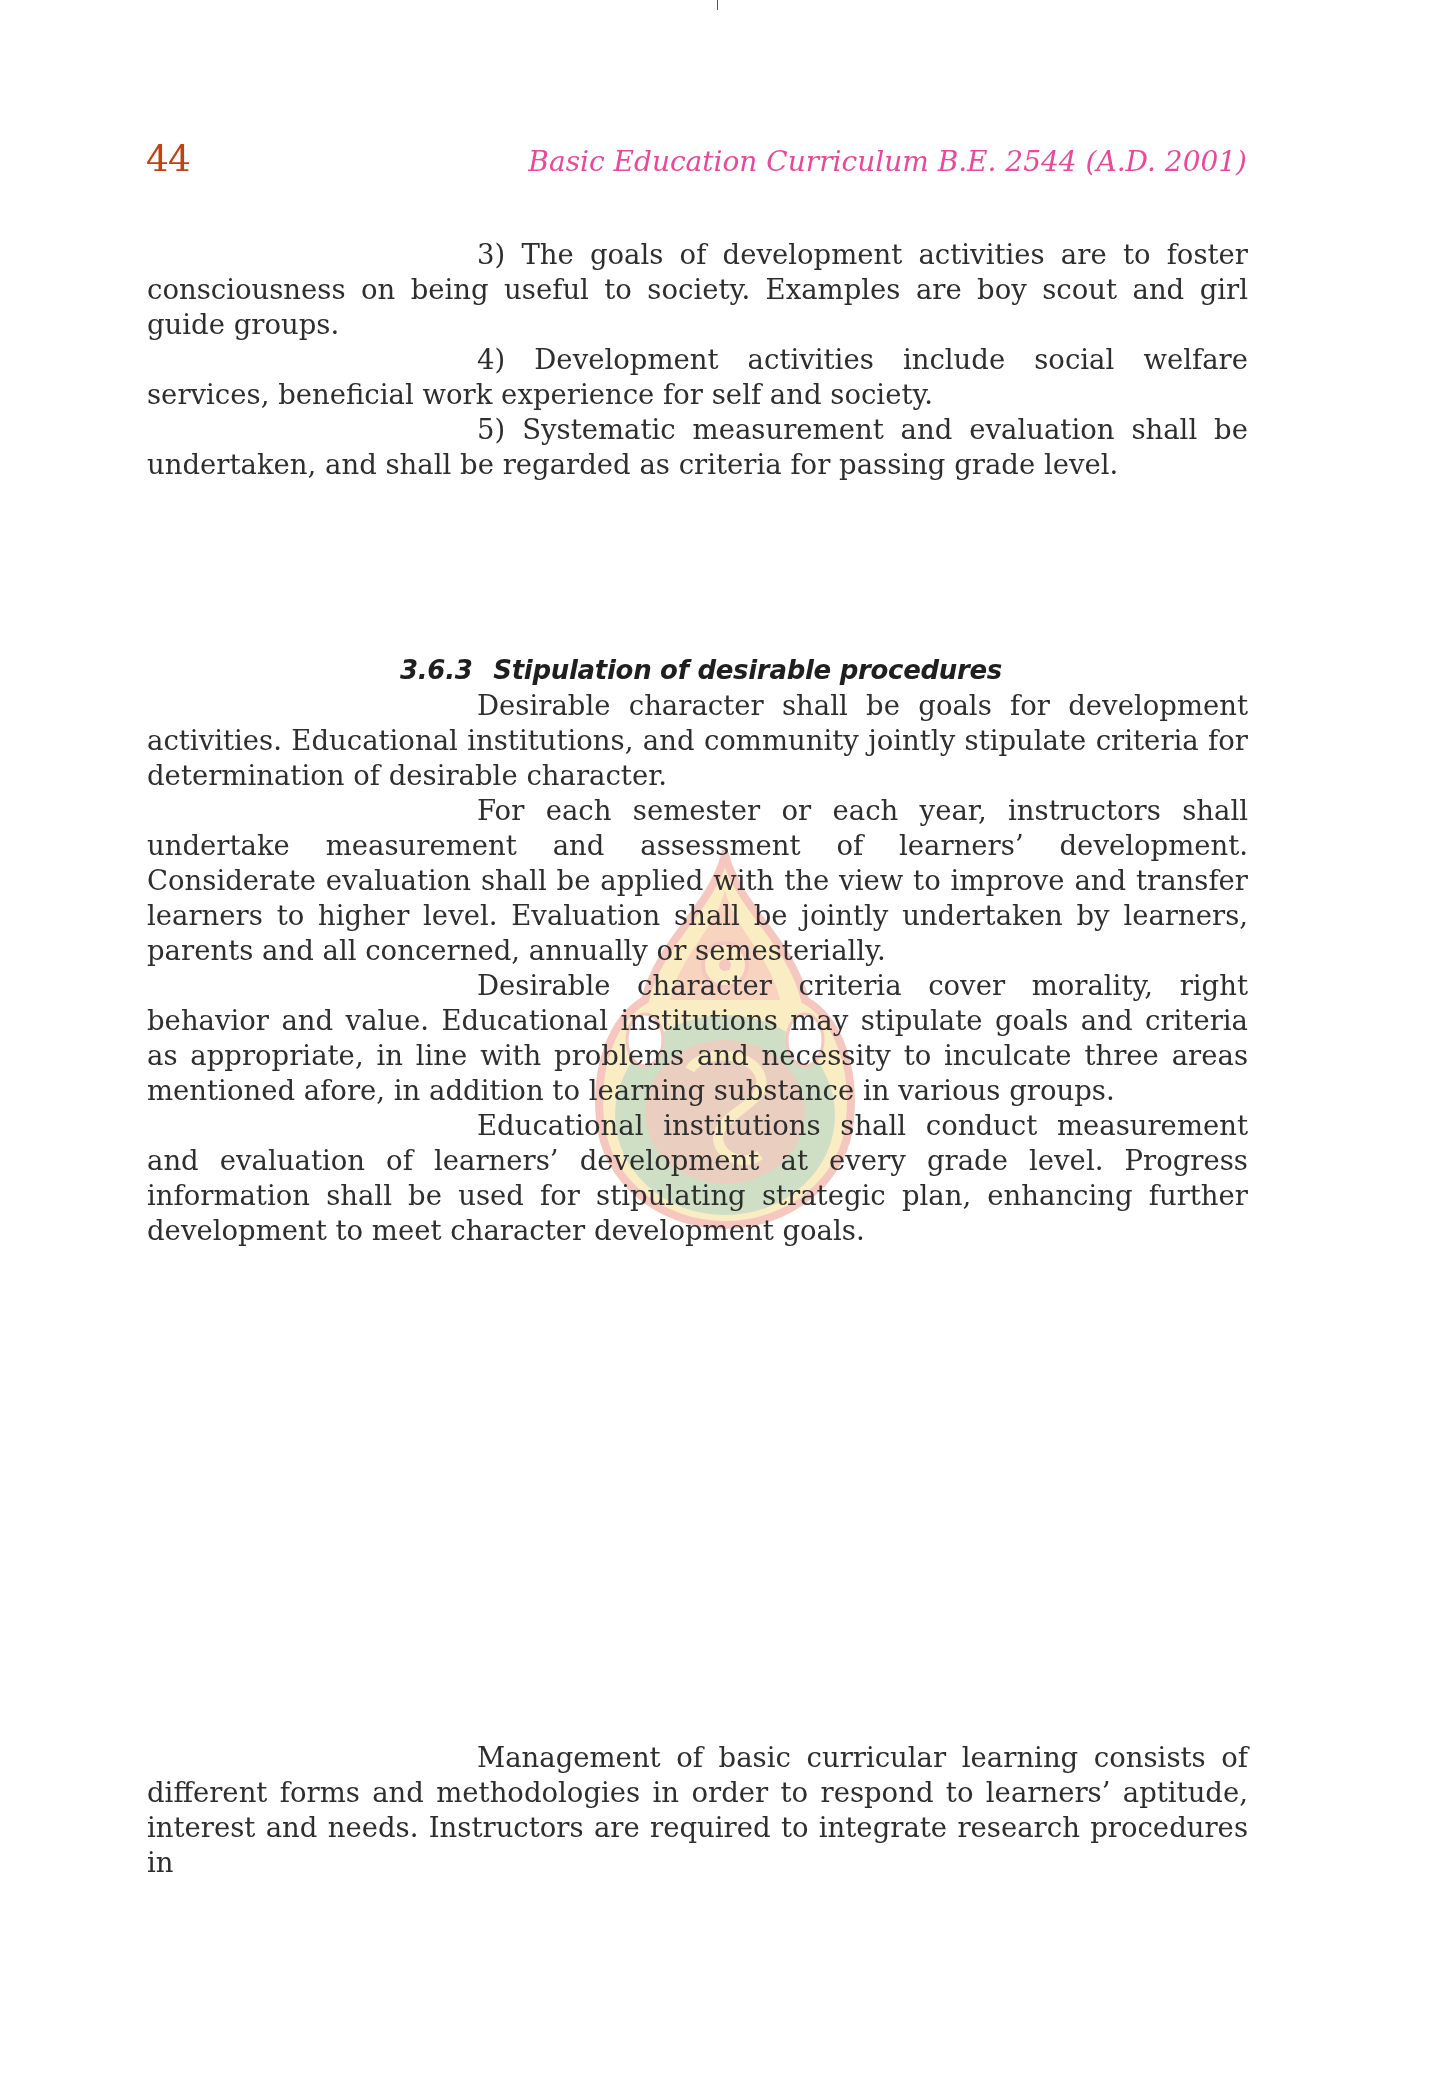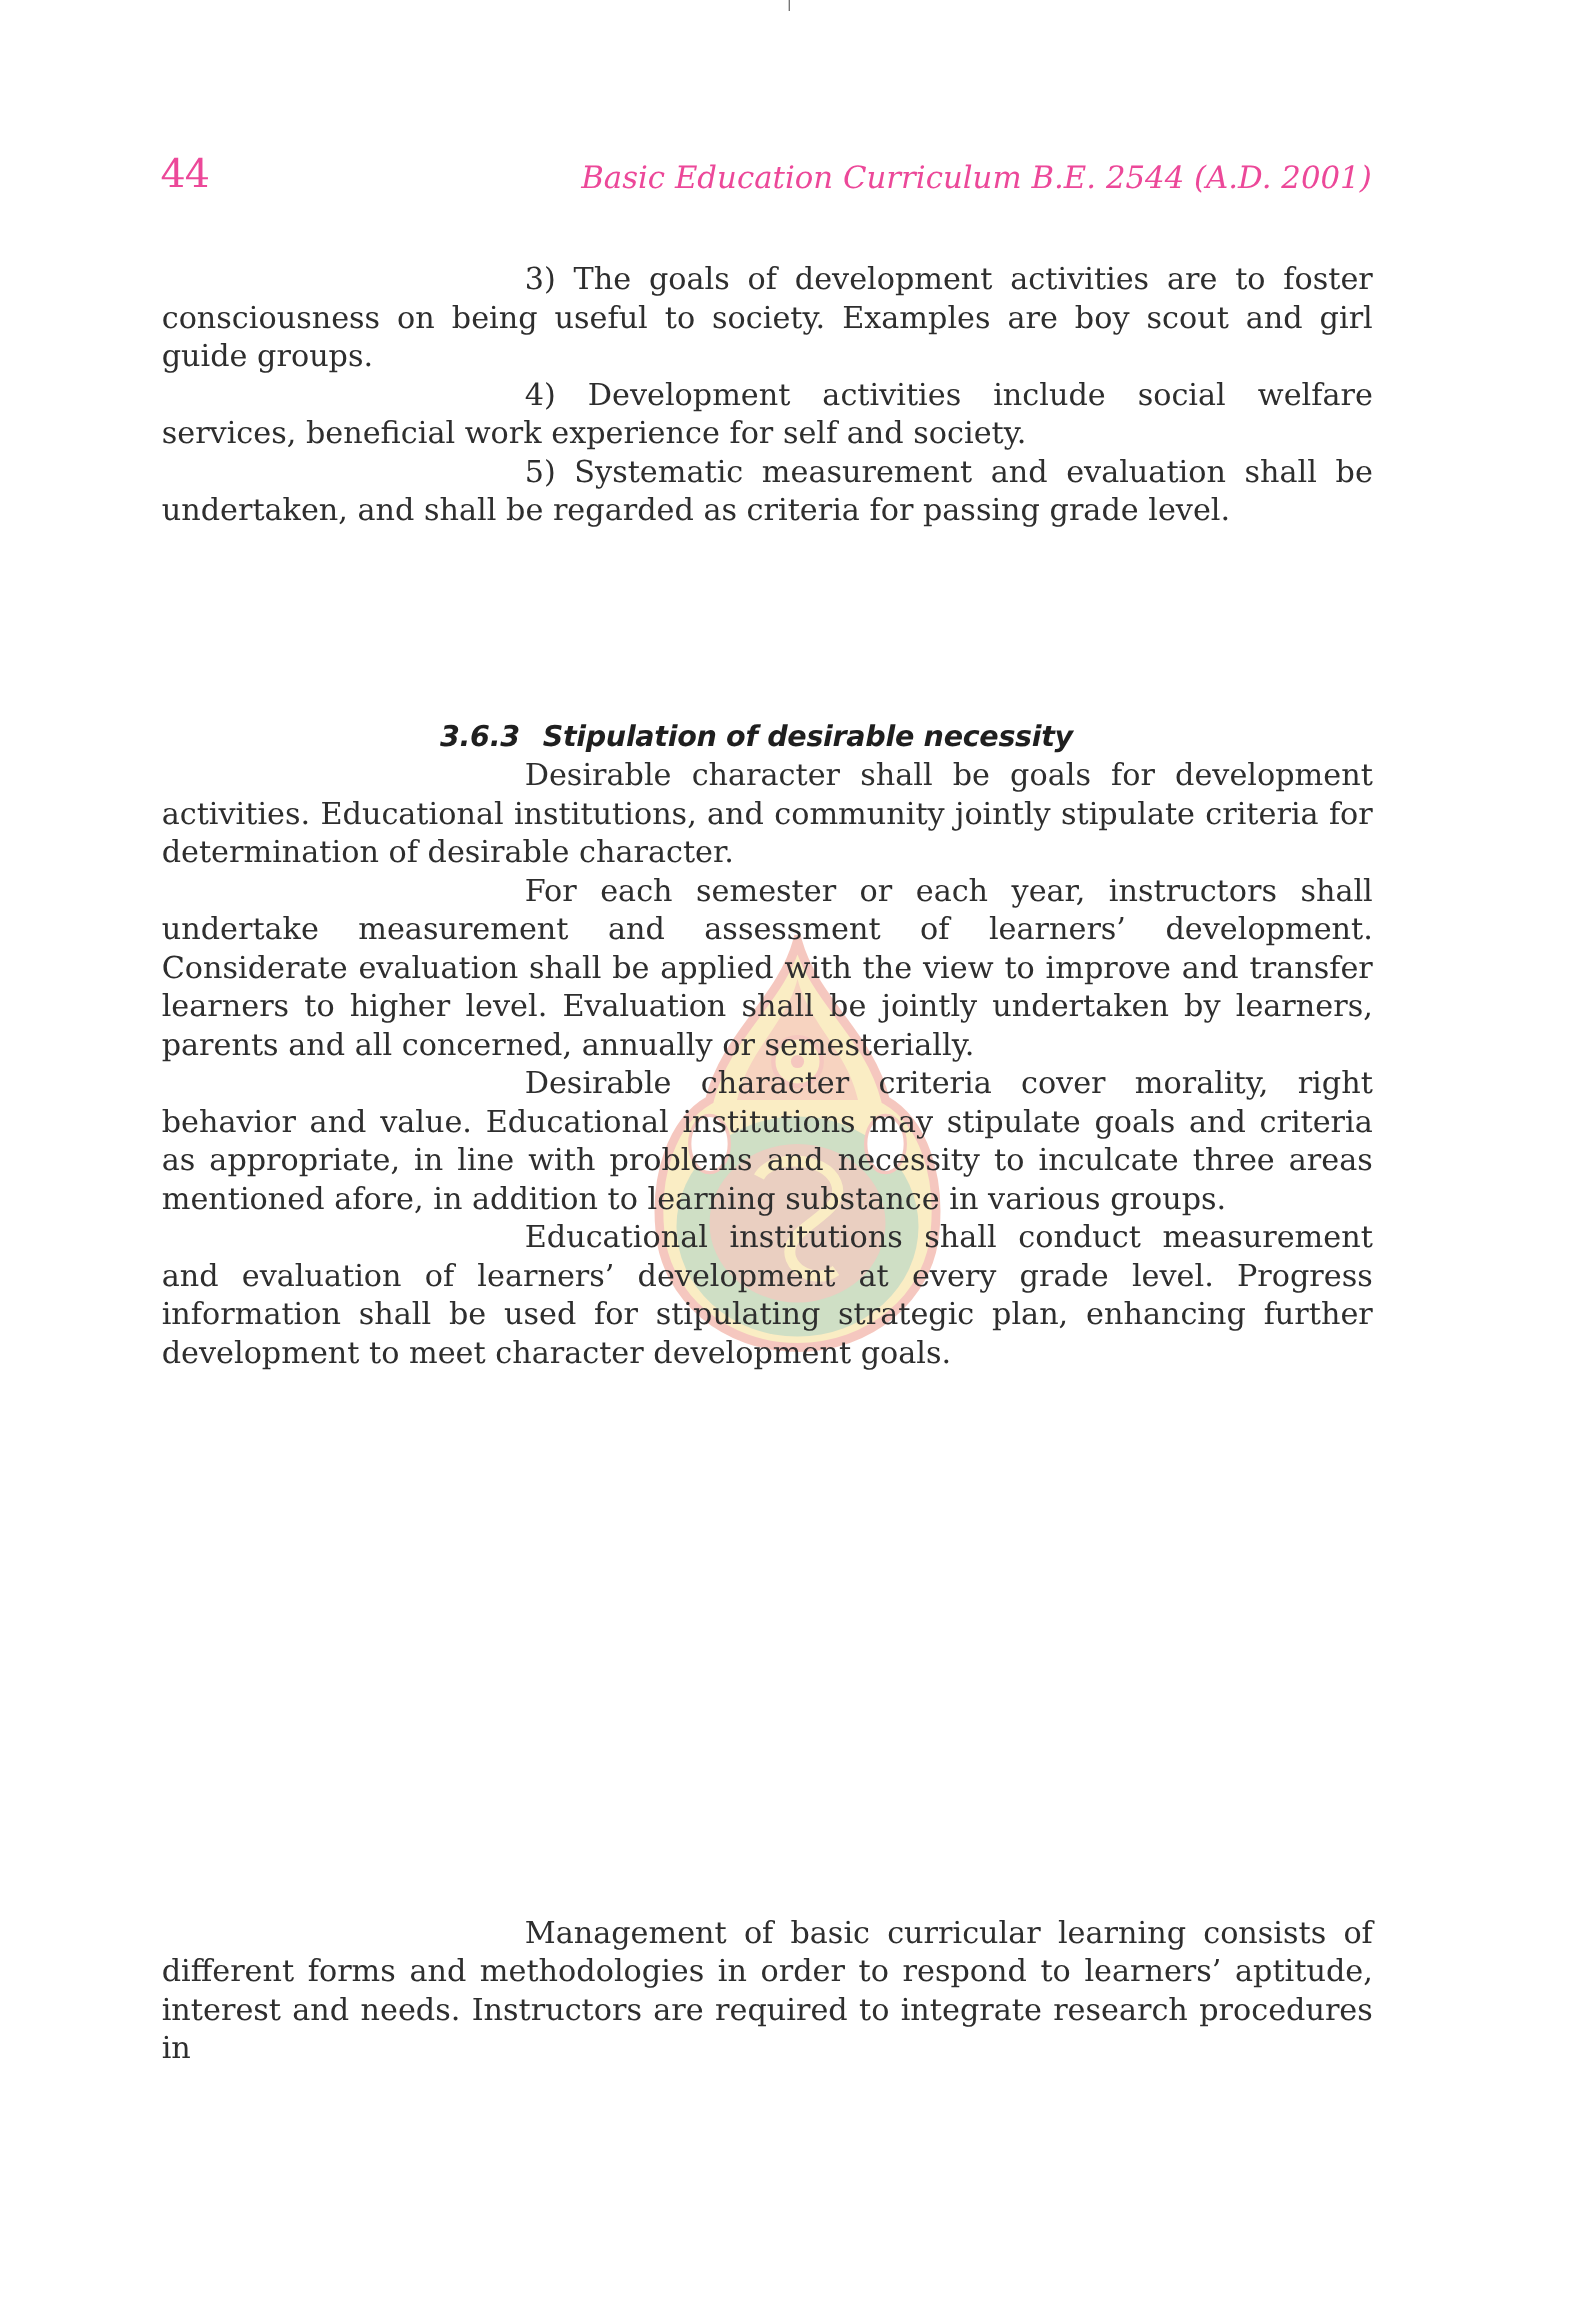--- a/index.html
+++ b/index.html
@@ -23,21 +23,21 @@
       height: 10px;
       background: #555;
     }
     .page-number {
       position: absolute;
       left: 146px;
       top: 138px;
       font-size: 36px;
       font-weight: normal;
       letter-spacing: -1px;
-      color: #ec4899;
+      color: #c2410c;
     }
     .running-header {
       position: absolute;
       right: 194px;
       top: 145px;
       font-size: 28px;
       font-style: italic;
       color: #ec4899;
     }
     .text-block {
@@ -101,21 +101,21 @@
 
 <div class="text-block" style="top: 237px;">
   <p class="para">3) The goals of development activities are to foster consciousness on being useful to society. Examples are boy scout and girl guide groups.</p>
   <p class="para">4) Development activities include social welfare services, beneficial work experience for self and society.</p>
   <p class="para">5) Systematic measurement and evaluation shall be undertaken, and shall be regarded as criteria for passing grade level.</p>
 </div>
 
 <div class="text-block" style="top: 653px;">
   <h3 class="section-heading">
     <span class="heading-num">3.6.3</span>
-    <span>Stipulation of desirable necessity</span>
+    <span>Stipulation of desirable procedures</span>
   </h3>
   <p class="para">Desirable character shall be goals for development activities. Educational institutions, and community jointly stipulate criteria for determination of desirable character.</p>
   <p class="para">For each semester or each year, instructors shall undertake measurement and assessment of learners’ development. Considerate evaluation shall be applied with the view to improve and transfer learners to higher level. Evaluation shall be jointly undertaken by learners, parents and all concerned, annually or semesterially.</p>
   <p class="para">Desirable character criteria cover morality, right behavior and value. Educational institutions may stipulate goals and criteria as appropriate, in line with problems and necessity to inculcate three areas mentioned afore, in addition to learning substance in various groups.</p>
   <p class="para">Educational institutions shall conduct measurement and evaluation of learners’ development at every grade level. Progress information shall be used for stipulating strategic plan, enhancing further development to meet character development goals.</p>
 </div>
 
 <div class="text-block" style="top: 1740px;">
   <p class="para" style="text-align-last: justify;">Management of basic curricular learning consists of different forms and methodologies in order to respond to learners’ aptitude, interest and needs. Instructors are required to integrate research procedures in</p>
 </div>

